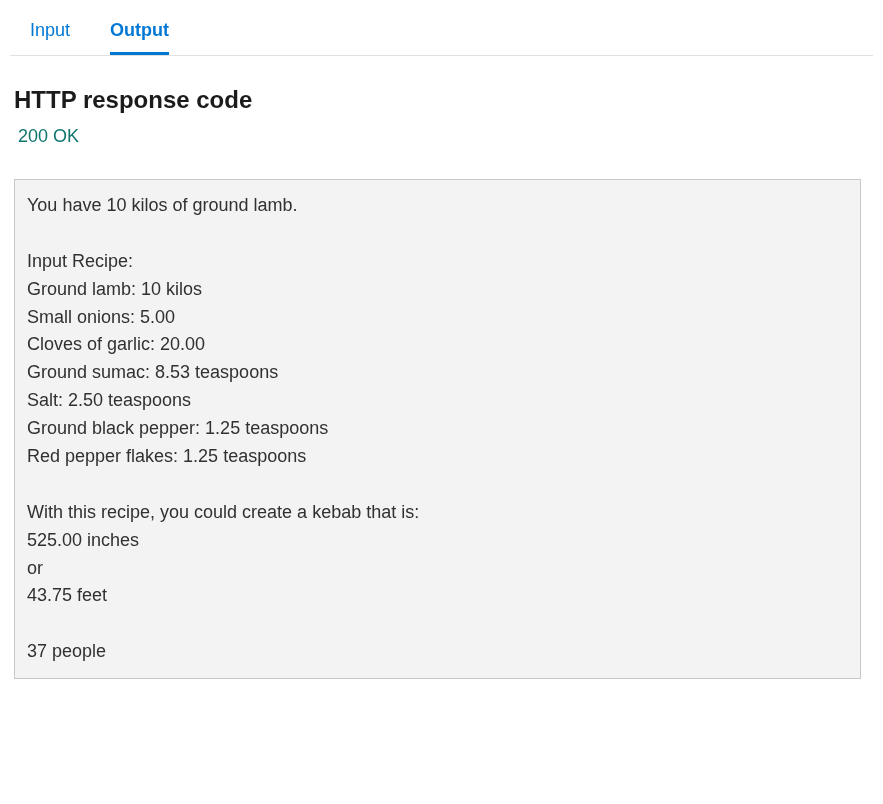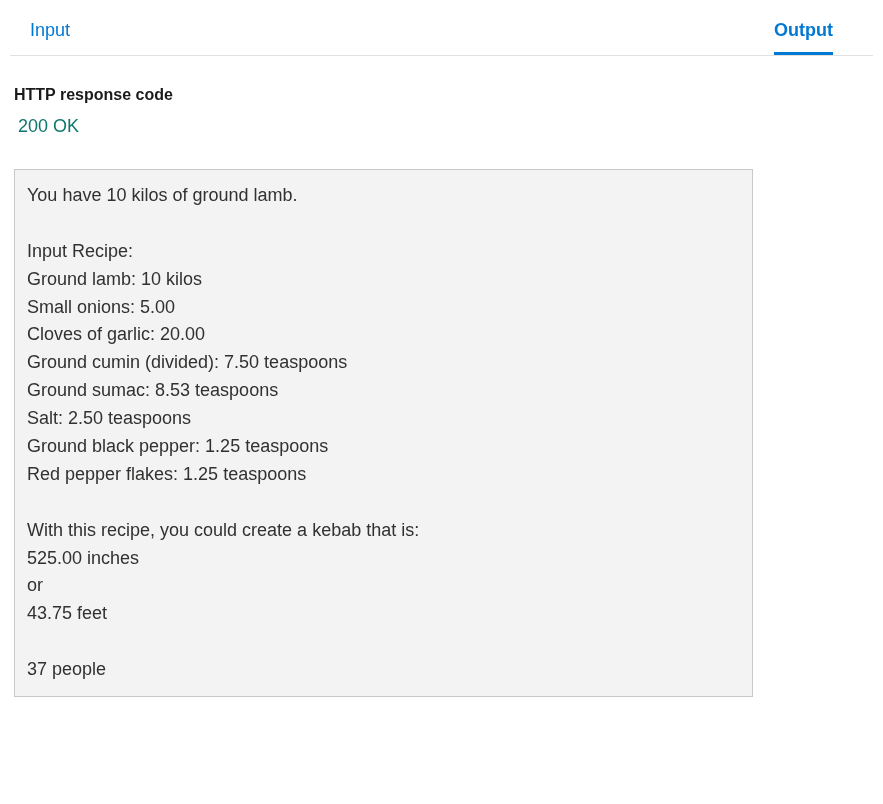--- a/index.html
+++ b/index.html
@@ -12,21 +12,20 @@
       background: #ffffff;
       padding: 0;
       width: 883px;
     }
     .tabs {
       display: flex;
       padding: 12px 0 0 20px;
       border-bottom: 1px solid #e1e1e1;
       margin-left: 10px;
       margin-right: 10px;
-      justify-content: space-between;
     }
     .tab {
       padding: 8px 0 14px 0;
       margin-right: 40px;
       font-size: 18px;
       cursor: pointer;
       position: relative;
       color: #0078d4;
       font-weight: 400;
     }
@@ -39,39 +38,39 @@
       bottom: 0;
       left: 0;
       right: 0;
       height: 3px;
       background: #0078d4;
     }
     .content {
       padding: 30px 14px 14px 14px;
     }
     .section-title {
-      font-size: 16px;
+      font-size: 24px;
       font-weight: 600;
       color: #1b1b1b;
       margin-bottom: 12px;
     }
     .response-code-value {
       font-size: 18px;
       color: #0f766e;
       padding-left: 4px;
       margin-bottom: 32px;
     }
     .response-content-box {
       border: 1px solid #c8c8c8;
       background: #f3f3f3;
       padding: 12px 12px;
       font-size: 18px;
       line-height: 1.55;
       color: #323130;
-      width: 739px;
+      width: 847px;
     }
     .response-line {
       min-height: 1.55em;
     }
     .blank {
       height: 1.55em;
     }
   </style>
 </head>
 <body>
@@ -85,21 +84,20 @@
   <div class="section-title">HTTP response code</div>
   <div class="response-code-value">200 OK</div>
 
   <div class="response-content-box">
     <div class="response-line">You have 10 kilos of ground lamb.</div>
     <div class="blank"></div>
     <div class="response-line">Input Recipe:</div>
     <div class="response-line">Ground lamb: 10 kilos</div>
     <div class="response-line">Small onions: 5.00</div>
     <div class="response-line">Cloves of garlic: 20.00</div>
-    <div class="response-line">Ground cumin (divided): 7.50 teaspoons</div>
     <div class="response-line">Ground sumac: 8.53 teaspoons</div>
     <div class="response-line">Salt: 2.50 teaspoons</div>
     <div class="response-line">Ground black pepper: 1.25 teaspoons</div>
     <div class="response-line">Red pepper flakes: 1.25 teaspoons</div>
     <div class="blank"></div>
     <div class="response-line">With this recipe, you could create a kebab that is:</div>
     <div class="response-line">525.00 inches</div>
     <div class="response-line">or</div>
     <div class="response-line">43.75 feet</div>
     <div class="blank"></div>

